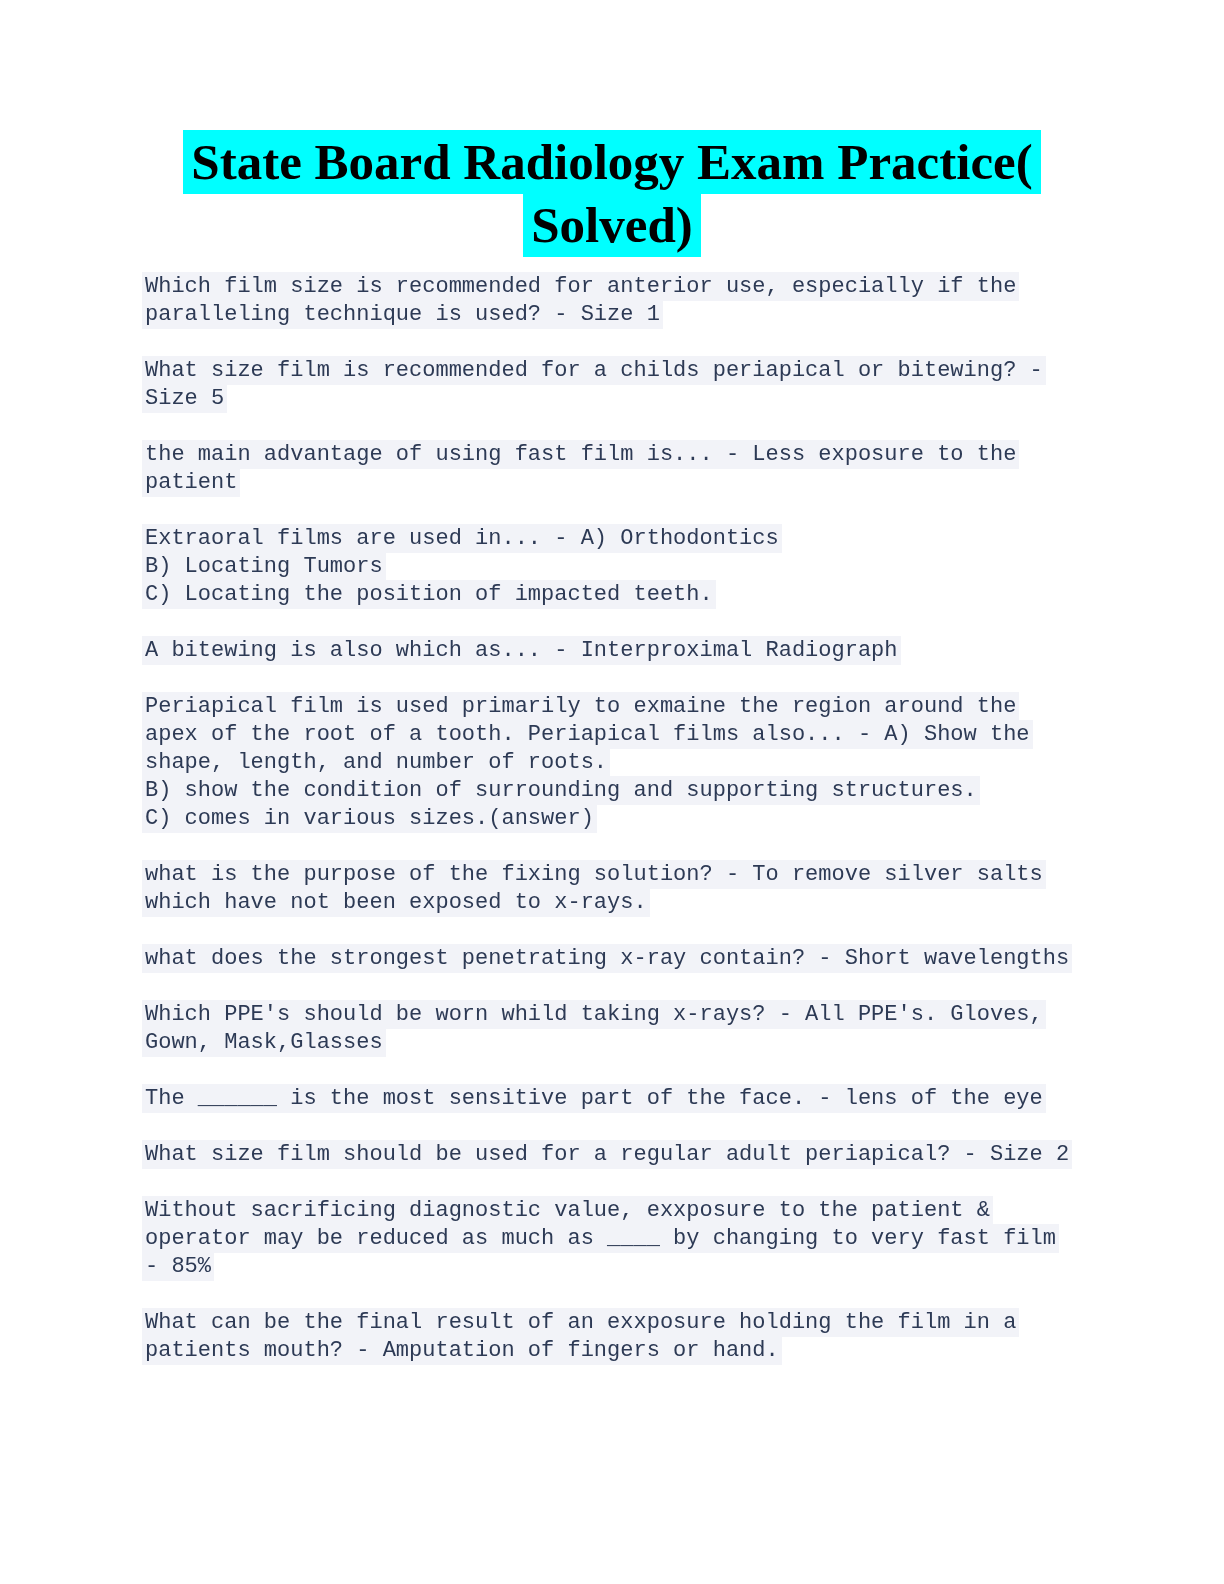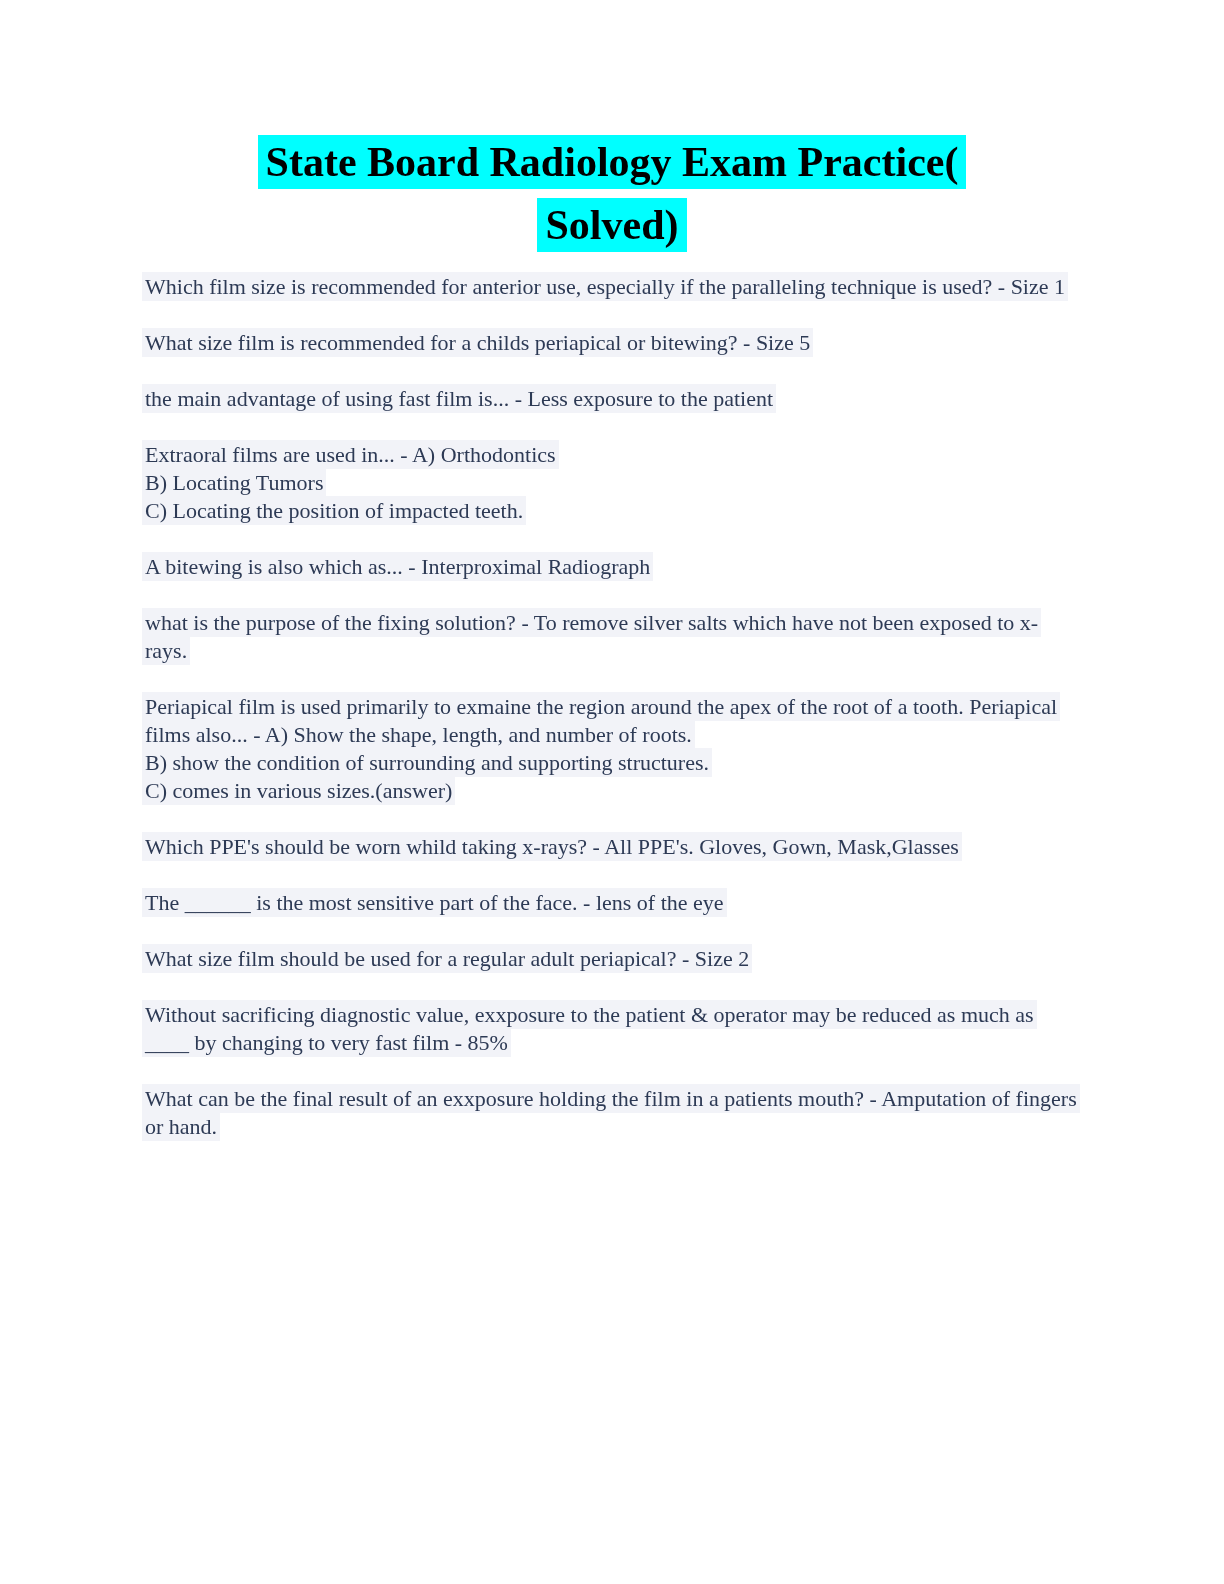--- a/index.html
+++ b/index.html
@@ -16,34 +16,34 @@
   .page {
     width: 940px;
     padding: 0 142px;
     box-sizing: content-box;
   }
   .doc-title {
     margin: 131px 0 16px 0;
     text-align: center;
     font-family: "Liberation Serif", serif;
     font-weight: bold;
-    font-size: 42px;
+    font-size: 51px;
     line-height: 63px;
     color: var(--title-color, #000000);
     white-space: pre-line;
   }
   .title-hl {
     background: var(--accent, #00ffff);
     padding: 4px 8px;
     -webkit-box-decoration-break: clone;
     box-decoration-break: clone;
   }
   p.qa {
     margin: 0 0 28px 0;
-    font-family: Liberation Serif, serif;
+    font-family: Liberation Mono, monospace;
     font-size: 22px;
     line-height: 28px;
     color: var(--body-color, #2d3a55);
     white-space: pre-line;
   }
   .hl {
     background: var(--body-hl, #f2f3f8);
     padding: 2px 3px;
     -webkit-box-decoration-break: clone;
     box-decoration-break: clone;
@@ -63,26 +63,27 @@
 
   <p class="qa"><span class="hl">the main advantage of using fast film is... - Less exposure to the patient</span></p>
 
 
   <p class="qa"><span class="hl">Extraoral films are used in... - A) Orthodontics
 B) Locating Tumors
 C) Locating the position of impacted teeth.</span></p>
 
   <p class="qa"><span class="hl">A bitewing is also which as... - Interproximal Radiograph</span></p>
 
-  <p class="qa"><span class="hl">what is the purpose of the fixing solution? - To remove silver salts which have not been exposed to x-rays.</span></p>
-
   <p class="qa"><span class="hl">Periapical film is used primarily to exmaine the region around the apex of the root of a tooth. Periapical films also... - A) Show the shape, length, and number of roots.
 B) show the condition of surrounding and supporting structures.
 C) comes in various sizes.(answer)</span></p>
 
+  <p class="qa"><span class="hl">what is the purpose of the fixing solution? - To remove silver salts which have not been exposed to x-rays.</span></p>
+
+  <p class="qa"><span class="hl">what does the strongest penetrating x-ray contain? - Short wavelengths</span></p>
 
   <p class="qa"><span class="hl">Which PPE's should be worn whild taking x-rays? - All PPE's. Gloves, Gown, Mask,Glasses</span></p>
 
   <p class="qa"><span class="hl">The ______ is the most sensitive part of the face. - lens of the eye</span></p>
 
 
   <p class="qa"><span class="hl">What size film should be used for a regular adult periapical? - Size 2</span></p>
 
 
   <p class="qa"><span class="hl">Without sacrificing diagnostic value, exxposure to the patient &amp; operator may be reduced as much as ____ by changing to very fast film - 85%</span></p>

